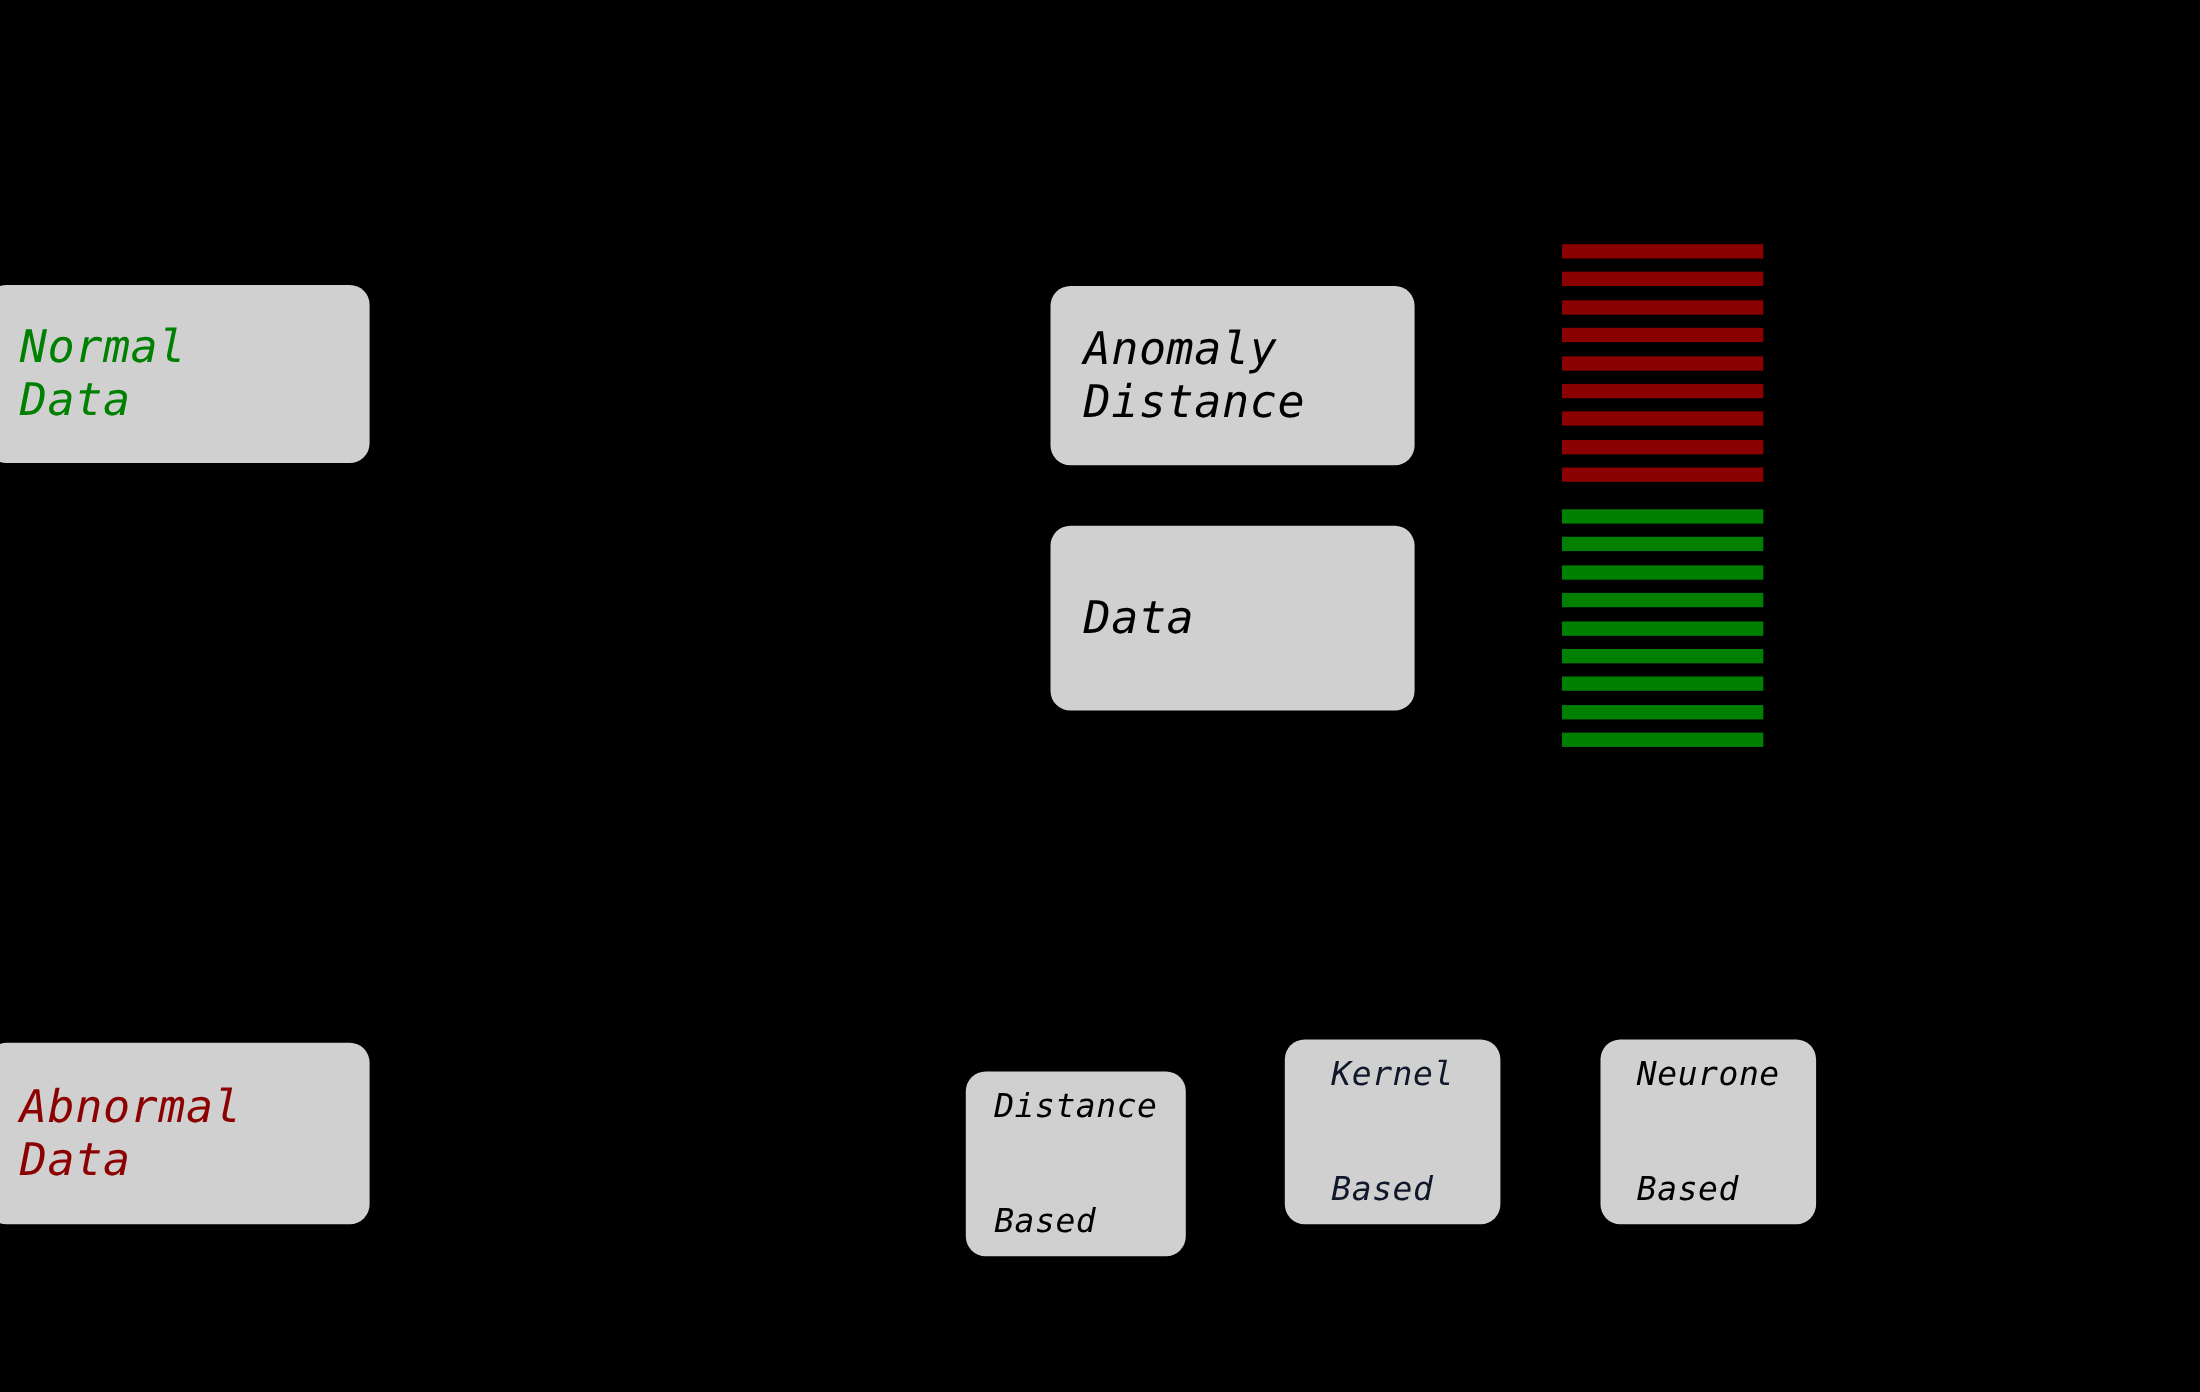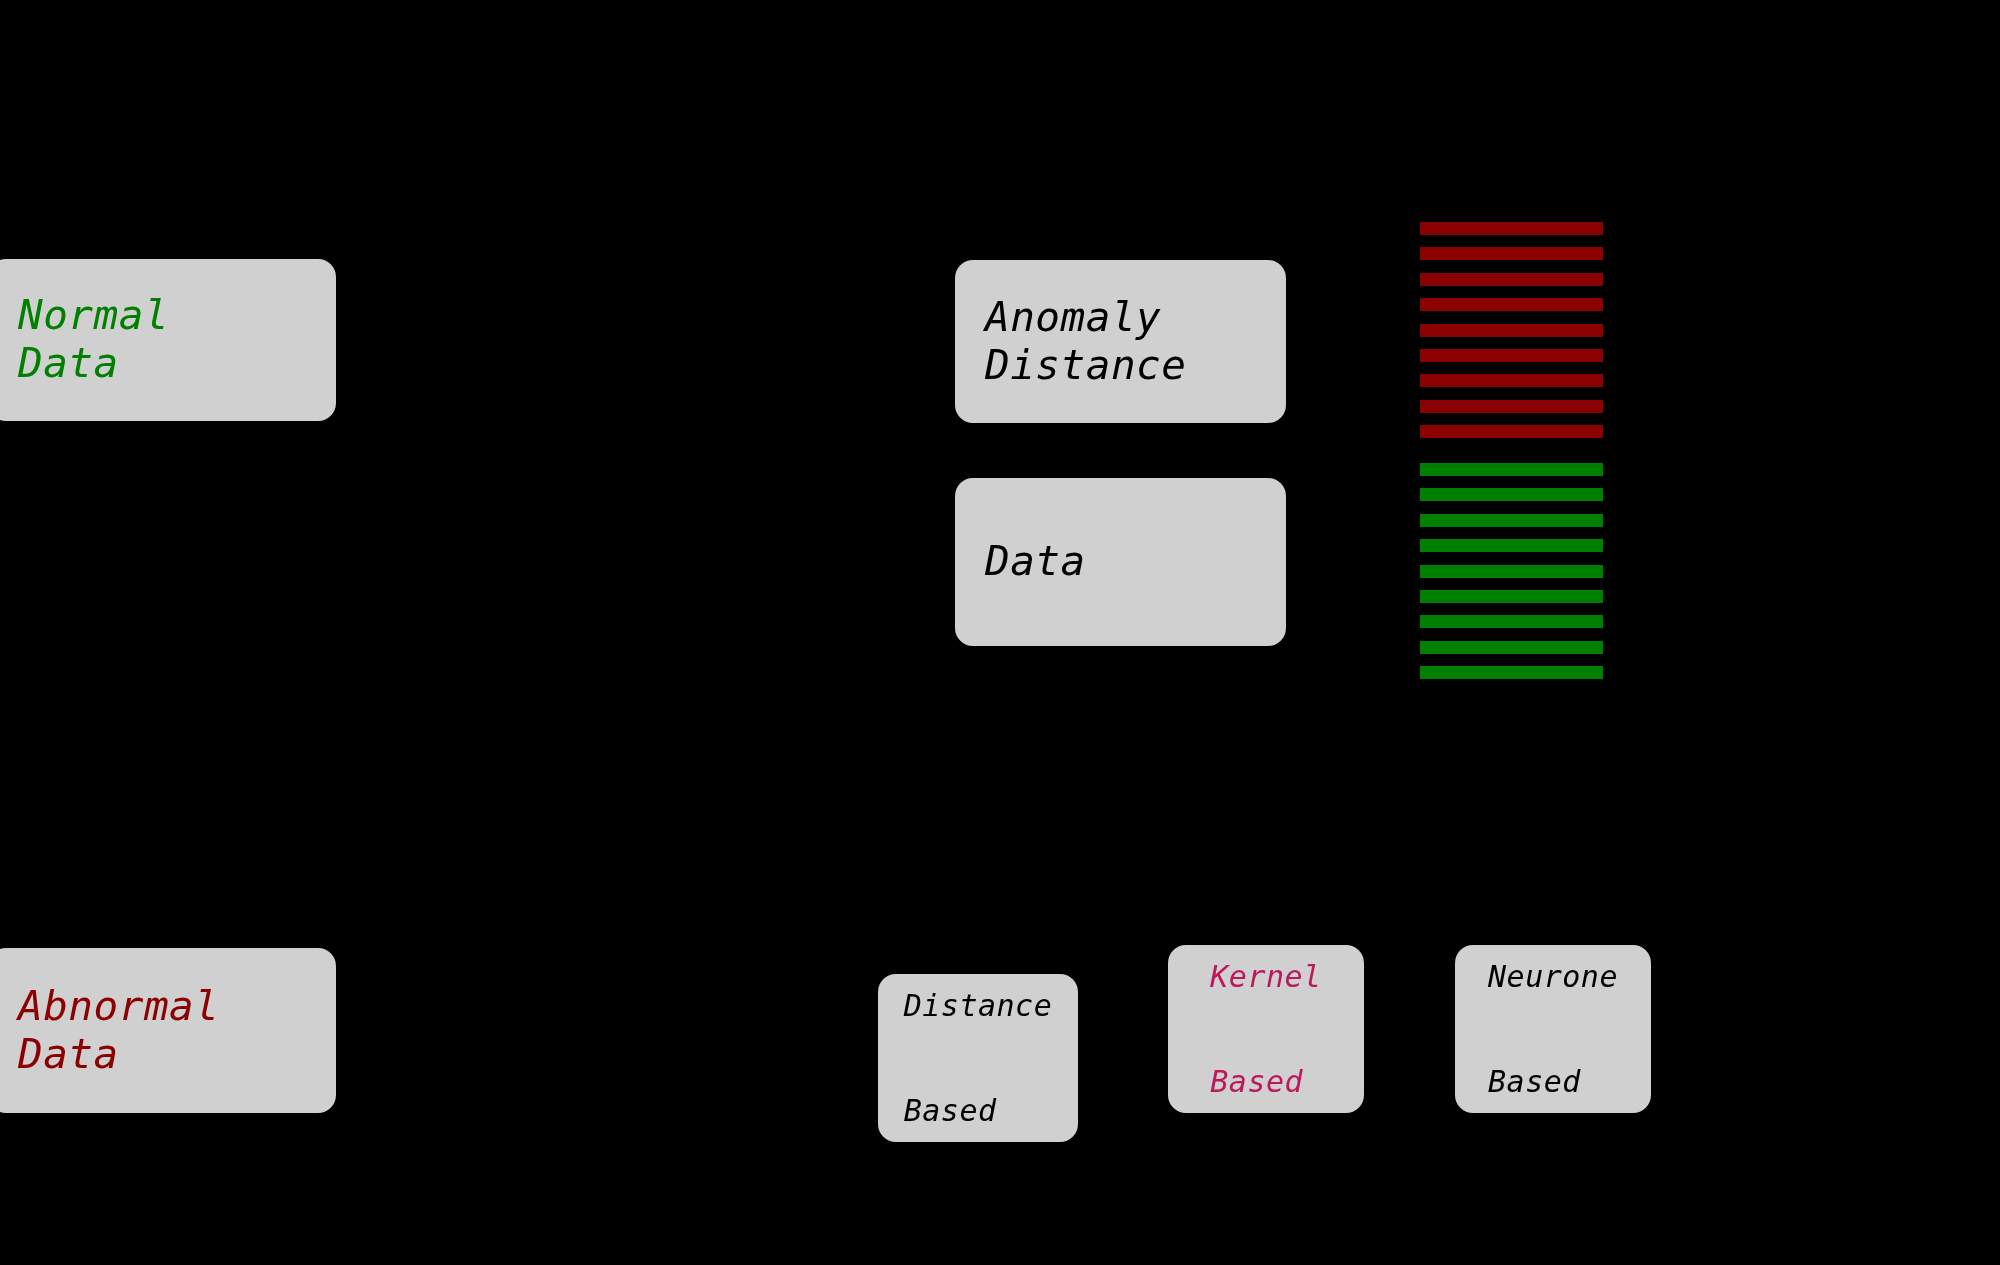--- a/index.html
+++ b/index.html
@@ -99,21 +99,21 @@
     <span class="line">Data</span>
   </div>
 
   <div class="node node-sm" id="node-distance-based" style="color: rgb(0, 0, 0); background: rgb(208, 208, 208);">
     <span class="inner">
       <span class="line">Distance</span>
       <span class="line">Based</span>
     </span>
   </div>
 
-  <div class="node node-sm" id="node-kernel-based" style="color: #be185d; background: rgb(208, 208, 208); justify-content: center;">
+  <div class="node node-sm" id="node-kernel-based" style="color: #0f172a; background: rgb(208, 208, 208); justify-content: center;">
     <span class="inner">
       <span class="line">Kernel</span>
       <span class="line">Based</span>
     </span>
   </div>
 
   <div class="node node-sm" id="node-neurone-based" style="color: #000000; background: rgb(208, 208, 208);">
     <span class="inner">
       <span class="line">Neurone</span>
       <span class="line">Based</span>

